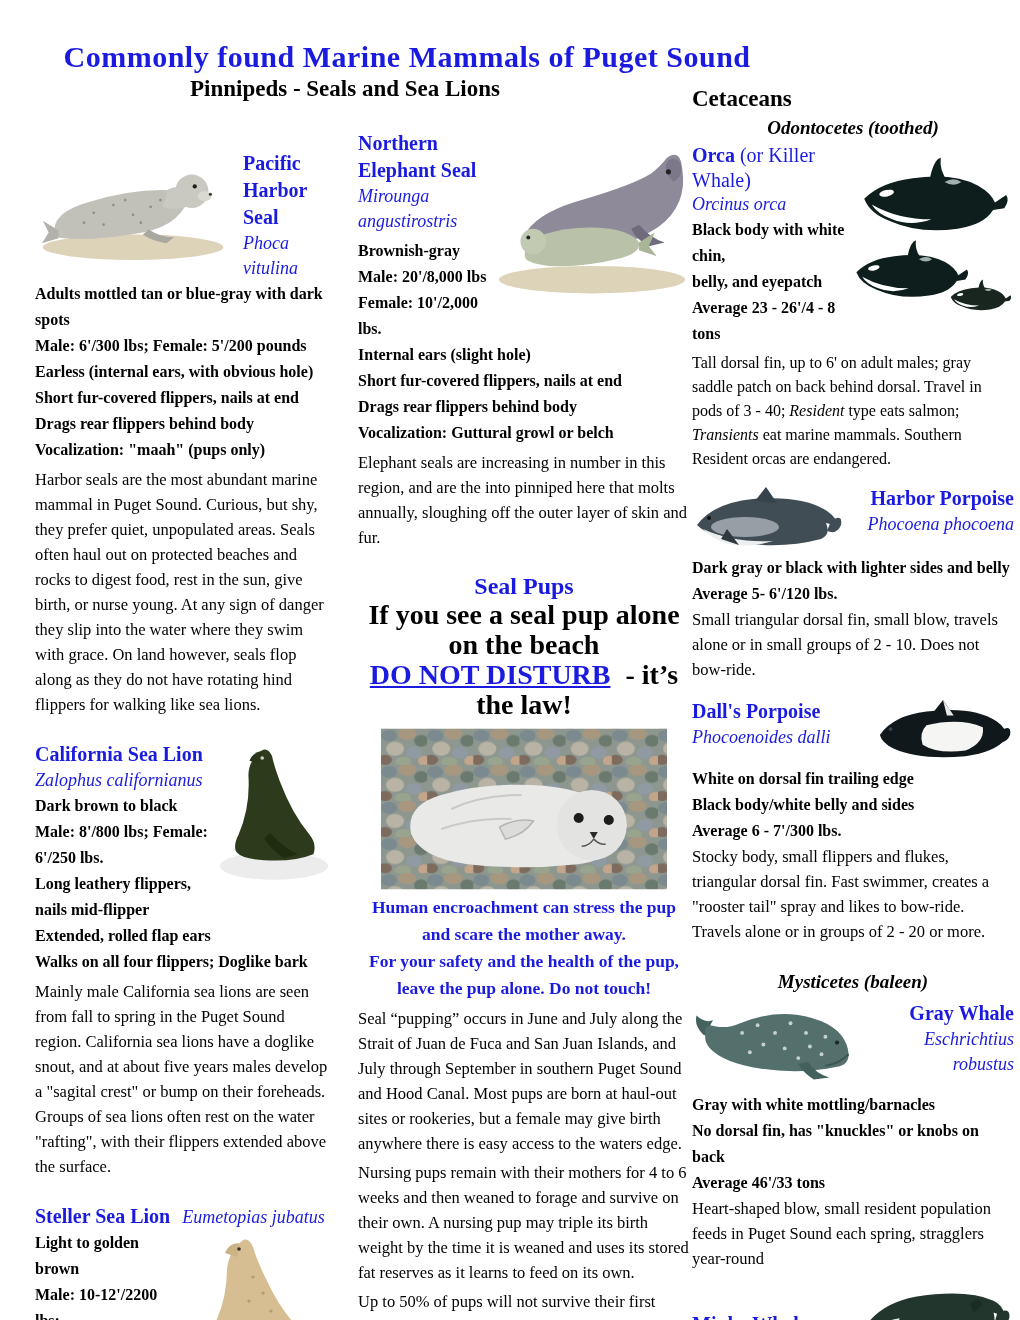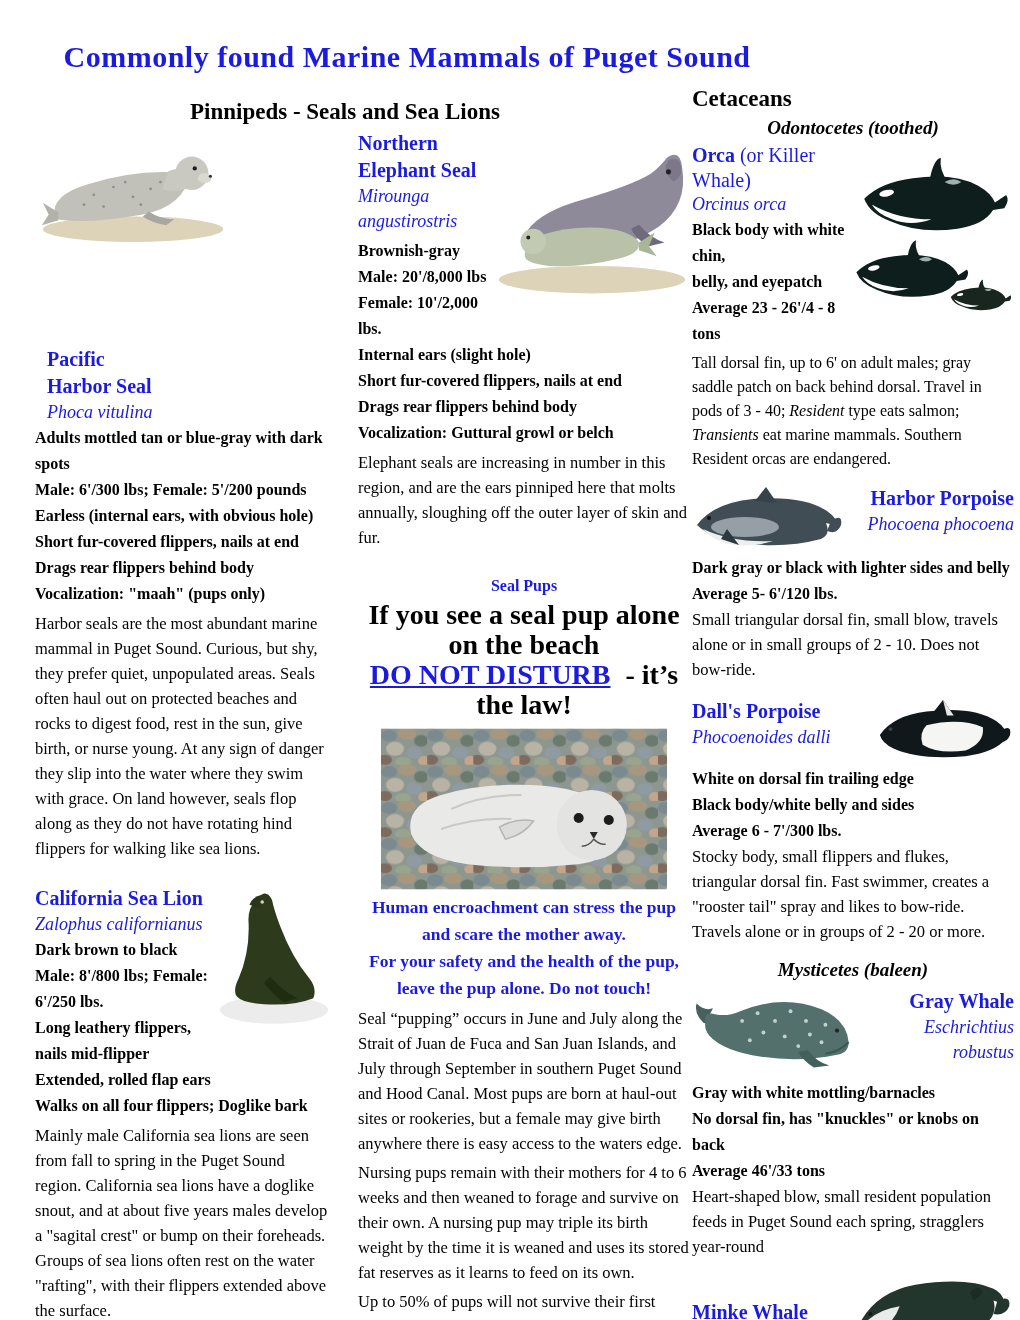--- a/index.html
+++ b/index.html
@@ -8,44 +8,44 @@
   body {
     width:1020px; height:1320px; position:relative; overflow:hidden;
     background:#ffffff; color:var(--ink);
     font-family:"Liberation Serif","DejaVu Serif",serif;
   }
   .page-title {
     position:absolute; top:40px; left:0; width:814px; text-align:center;
     font-size:30px; font-weight:bold; color:var(--accent); letter-spacing:0.5px;
   }
   .pinnipeds-header {
-    position:absolute; top:99px; left:150px; width:390px; text-align:center;
+    position:absolute; top:76px; left:150px; width:390px; text-align:center;
     font-size:23px; font-weight:bold; color:var(--ink);
   }
   .col { position:absolute; }
   #left-col  { top:128px; left:35px;  width:298px; }
   #mid-col   { top:130px; left:358px; width:332px; }
   #right-col { top:84px;  left:692px; width:322px; }
 
   .species-name { font-size:20px; font-weight:bold; color:var(--accent); line-height:27px; }
   .latin { font-size:18px; font-style:italic; color:var(--accent); line-height:25px; }
   .fact { font-size:16px; font-weight:bold; line-height:26px; }
   .para { font-size:16.5px; line-height:25px; margin:4px 0 0 0; }
 
-  .hs-row { display:flex; align-items:flex-start;flex-direction:column; }
+  .hs-row { display:flex; align-items:center; }
   .hs-row .img-box { flex:0 0 196px; }
   .hs-names { padding-left:12px; padding-top:22px; }
 
   .float-right { float:right; }
   .clear { clear:both; }
 
   .center { text-align:center; }
   .section-gap { margin-top:24px; }
 
-  .pup-heading { font-size:16px; font-weight:bold; color:var(--accent); line-height:28px; }
+  .pup-heading { font-size:24px; font-weight:bold; color:var(--accent); line-height:28px; }
   .pup-alert { font-size:28px; font-weight:bold; line-height:30px; }
   .pup-link { color:var(--accent); text-decoration:underline; cursor:pointer; }
   .warning-line { font-size:17.5px; font-weight:bold; color:var(--accent); line-height:27px; }
 
   .cet-header { font-size:23px; font-weight:bold; text-align:left; line-height:30px; }
   .cet-sub { font-size:19px; font-weight:bold; font-style:italic; text-align:center; line-height:28px; }
 
   .flex-row { display:flex; align-items:flex-start; }
   .grow { flex:1 1 auto; }
   .right-align { text-align:right; }
@@ -163,21 +163,21 @@
     </svg>
     <div class="species-name">Northern Elephant Seal</div>
     <div class="latin" style="margin-bottom:4px">Mirounga  angustirostris</div>
     <div class="fact">Brownish-gray</div>
     <div class="fact">Male: 20'/8,000 lbs</div>
     <div class="fact">Female: 10'/2,000 lbs.</div>
     <div class="fact">Internal ears (slight hole)</div>
     <div class="fact clear">Short fur-covered flippers, nails at end</div>
     <div class="fact">Drags rear flippers behind body</div>
     <div class="fact">Vocalization: Guttural growl or belch</div>
-    <p class="para">Elephant seals are increasing in  number in this region, and are the ears pinniped here that molts annually, sloughing off the outer layer of skin and fur.</p>
+    <p class="para">Elephant seals are increasing in  number in this region, and are the into pinniped here that molts annually, sloughing off the outer layer of skin and fur.</p>
   </div>
 
   <div class="center" style="margin-top:22px">
     <div class="pup-heading">Seal Pups</div>
     <div class="pup-alert">If you see a seal pup alone on the beach</div>
     <div class="pup-alert">
       <span class="pup-link">DO NOT DISTURB</span>
       <span style="margin-left:8px">-  it’s the law!</span>
     </div>
 
@@ -287,21 +287,21 @@
         <path d="M30 42 L41 58 L24 50 Z" fill="#10181c"></path>
         <circle cx="15" cy="32" r="2" fill="#3a4449"></circle>
       </svg>
     </div>
     <div class="fact">White on dorsal fin trailing edge</div>
     <div class="fact">Black body/white belly and sides</div>
     <div class="fact">Average 6 - 7'/300 lbs.</div>
     <p class="para" style="margin-top:0">Stocky body, small flippers and flukes, triangular dorsal fin. Fast swimmer, creates a "rooster tail" spray and likes to bow-ride. Travels alone or in groups of 2 - 20 or more.</p>
   </div>
 
-  <div class="cet-sub" style="margin-top:12px">Mysticetes (baleen)</div>
+  <div class="cet-sub" style="margin-top:24px">Mysticetes (baleen)</div>
 
   <div style="margin-top:4px">
     <div class="flex-row">
       <svg width="170" height="92" viewBox="0 0 170 95">
         <path d="M10 36 Q0 26 3 16 Q11 24 20 21 Q14 30 16 38 Z" fill="#47625e"></path>
         <path d="M12 36 Q10 24 22 27 Q34 30 48 24 Q92 6 132 22 Q158 33 160 56 Q160 67 148 69 Q110 77 70 71 Q30 65 16 49 Q11 43 12 36 Z" fill="#53706c"></path>
         <g fill="#d9e2de" opacity="0.85">
           <circle cx="50" cy="34" r="2"></circle>
             <circle cx="66" cy="26" r="2"></circle>
             <circle cx="84" cy="34" r="2"></circle>

